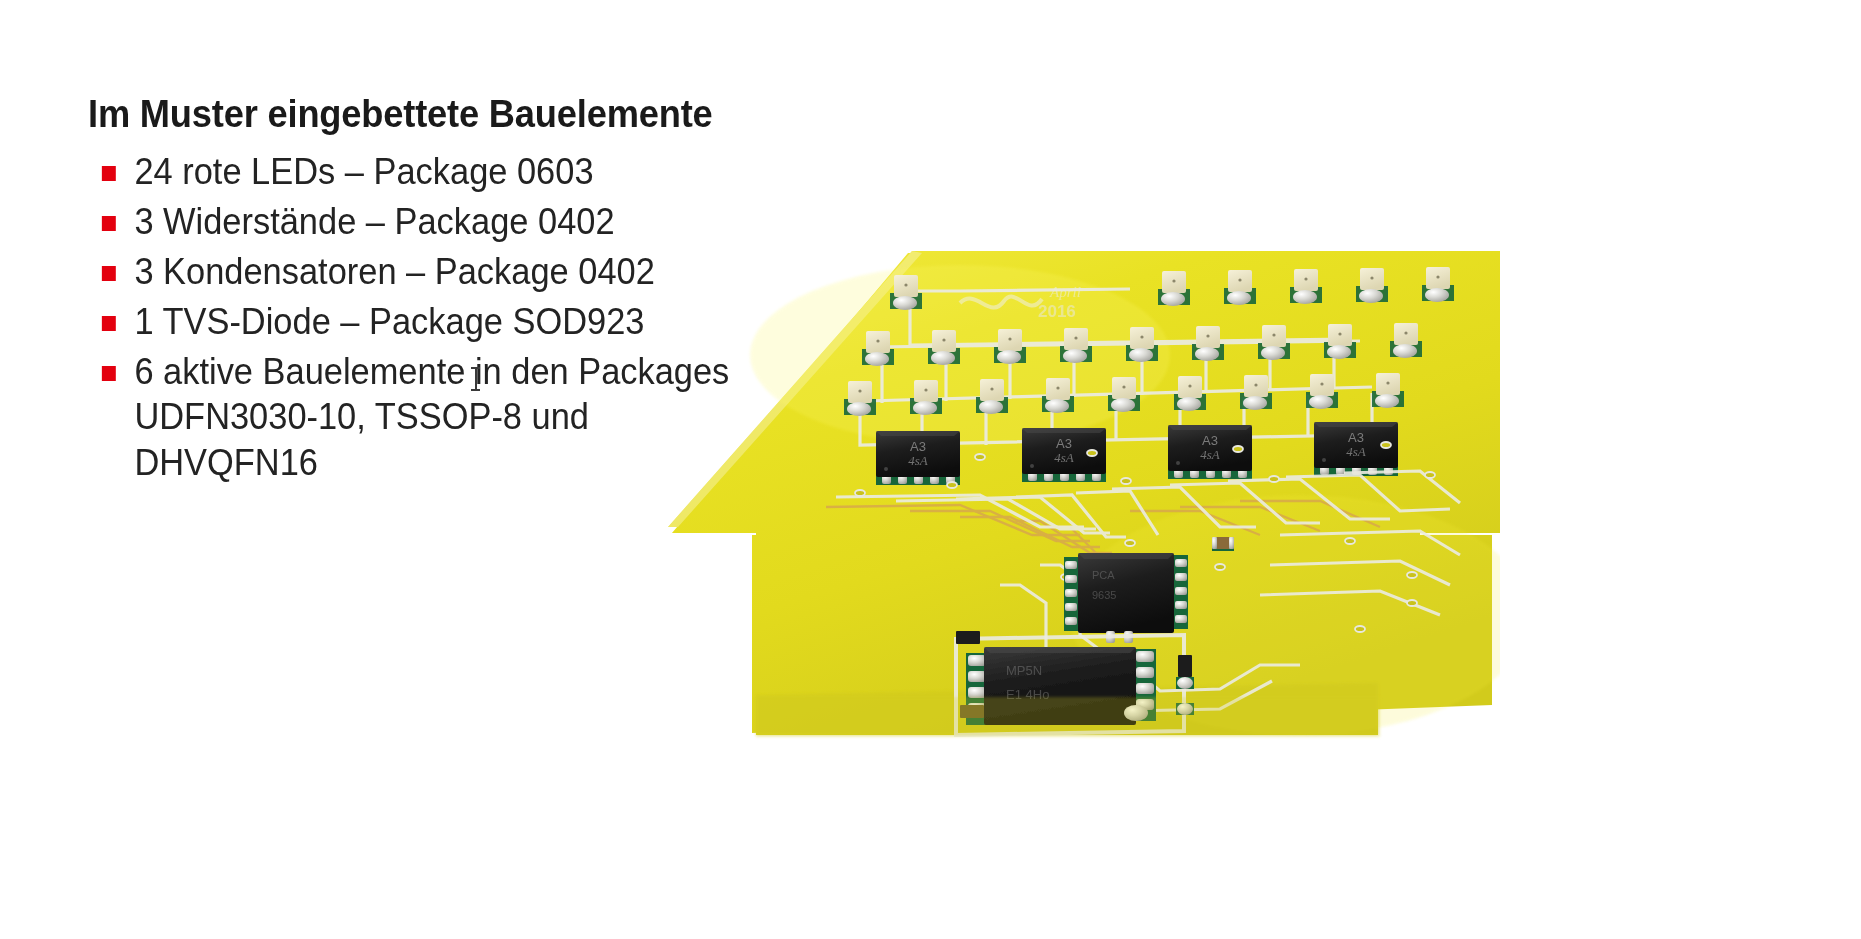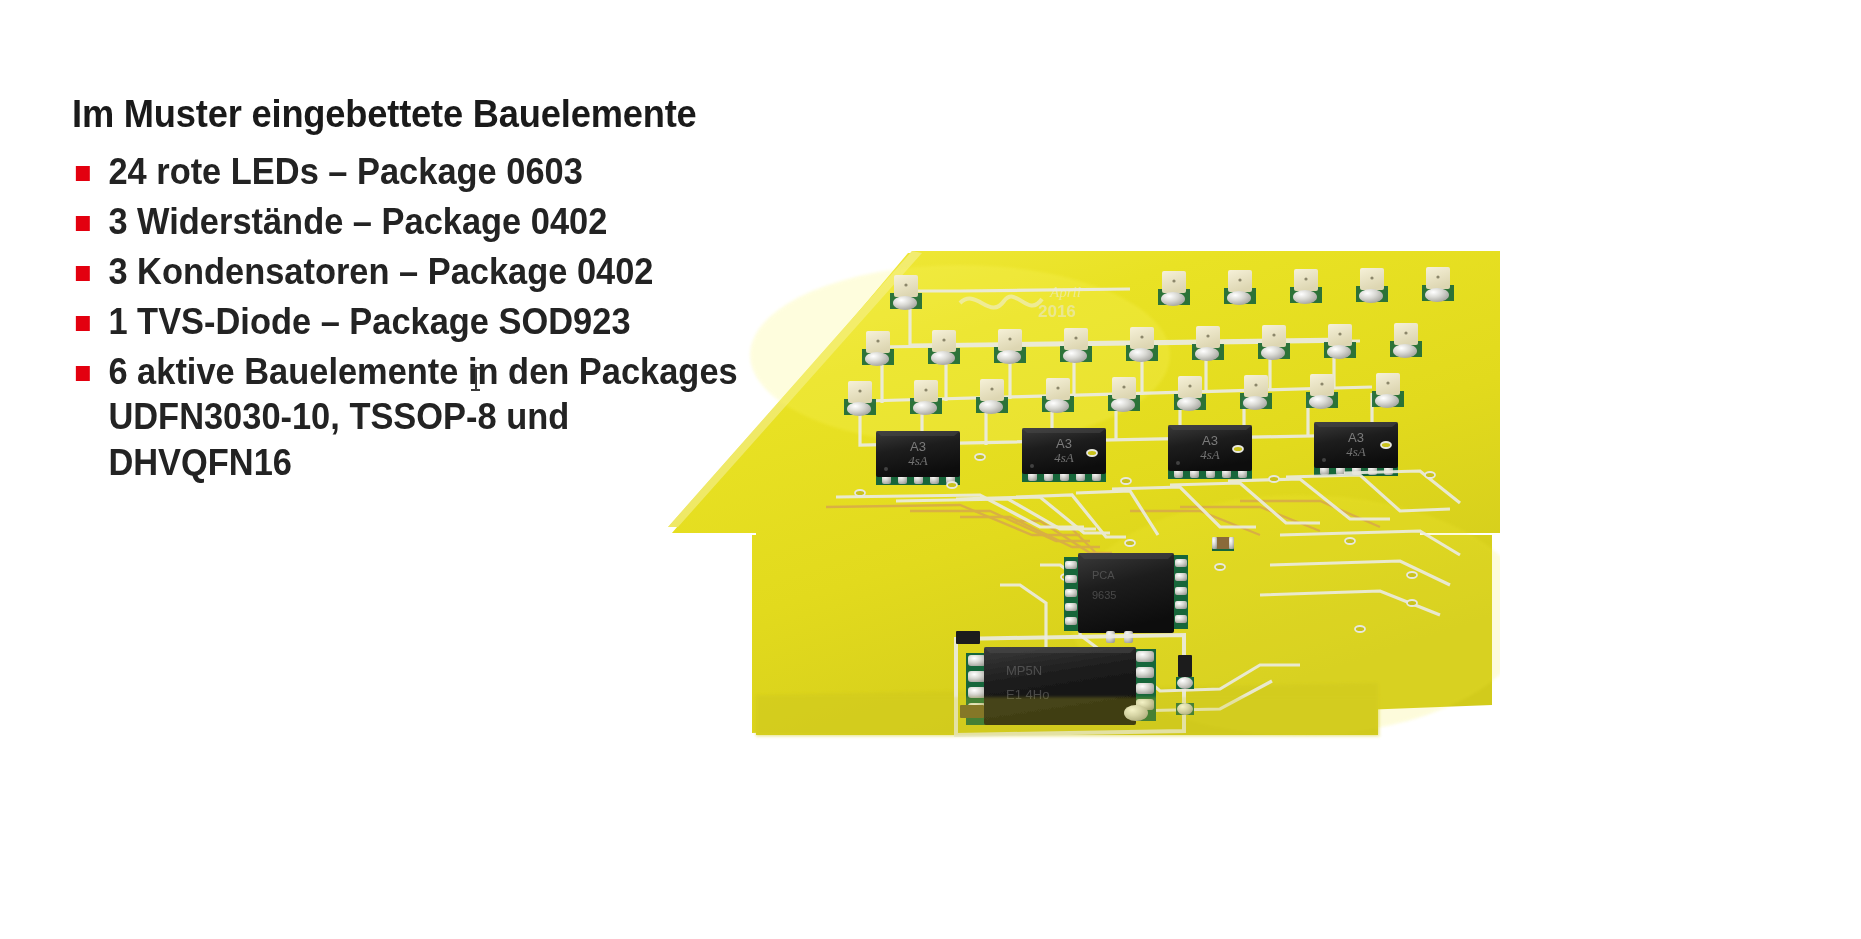--- a/index.html
+++ b/index.html
@@ -15,40 +15,39 @@
     position: relative;
     width: 1861px;
     height: 939px;
     background: #ffffff;
     overflow: hidden;
   }
 
   
   .text-block {
     position: absolute;
-    left: 72px;
+    left: 88px;
     top: 92px;
     width: 740px;
   }
   .slide-title {
     font-size: 39px;
     font-weight: bold;
     color: #1a1a1a;
     letter-spacing: -0.2px;
     line-height: 1.15;
     margin: 0 0 12px 0;
     white-space: nowrap;
     transform: scaleX(0.93);
     transform-origin: left center;
   }
   .bullet-list {
     list-style: none;
-    margin: 2px;
+    margin: 12px;
     padding: 0;
-    font-weight: bold;
   }
   .bullet-item {
     position: relative;
     padding-left: 37px;
     font-size: 37px;
     line-height: 1.22;
     color: #232323;
     margin: 0 0 5px 0;
     transform: scaleX(0.93);
     transform-origin: left center;

